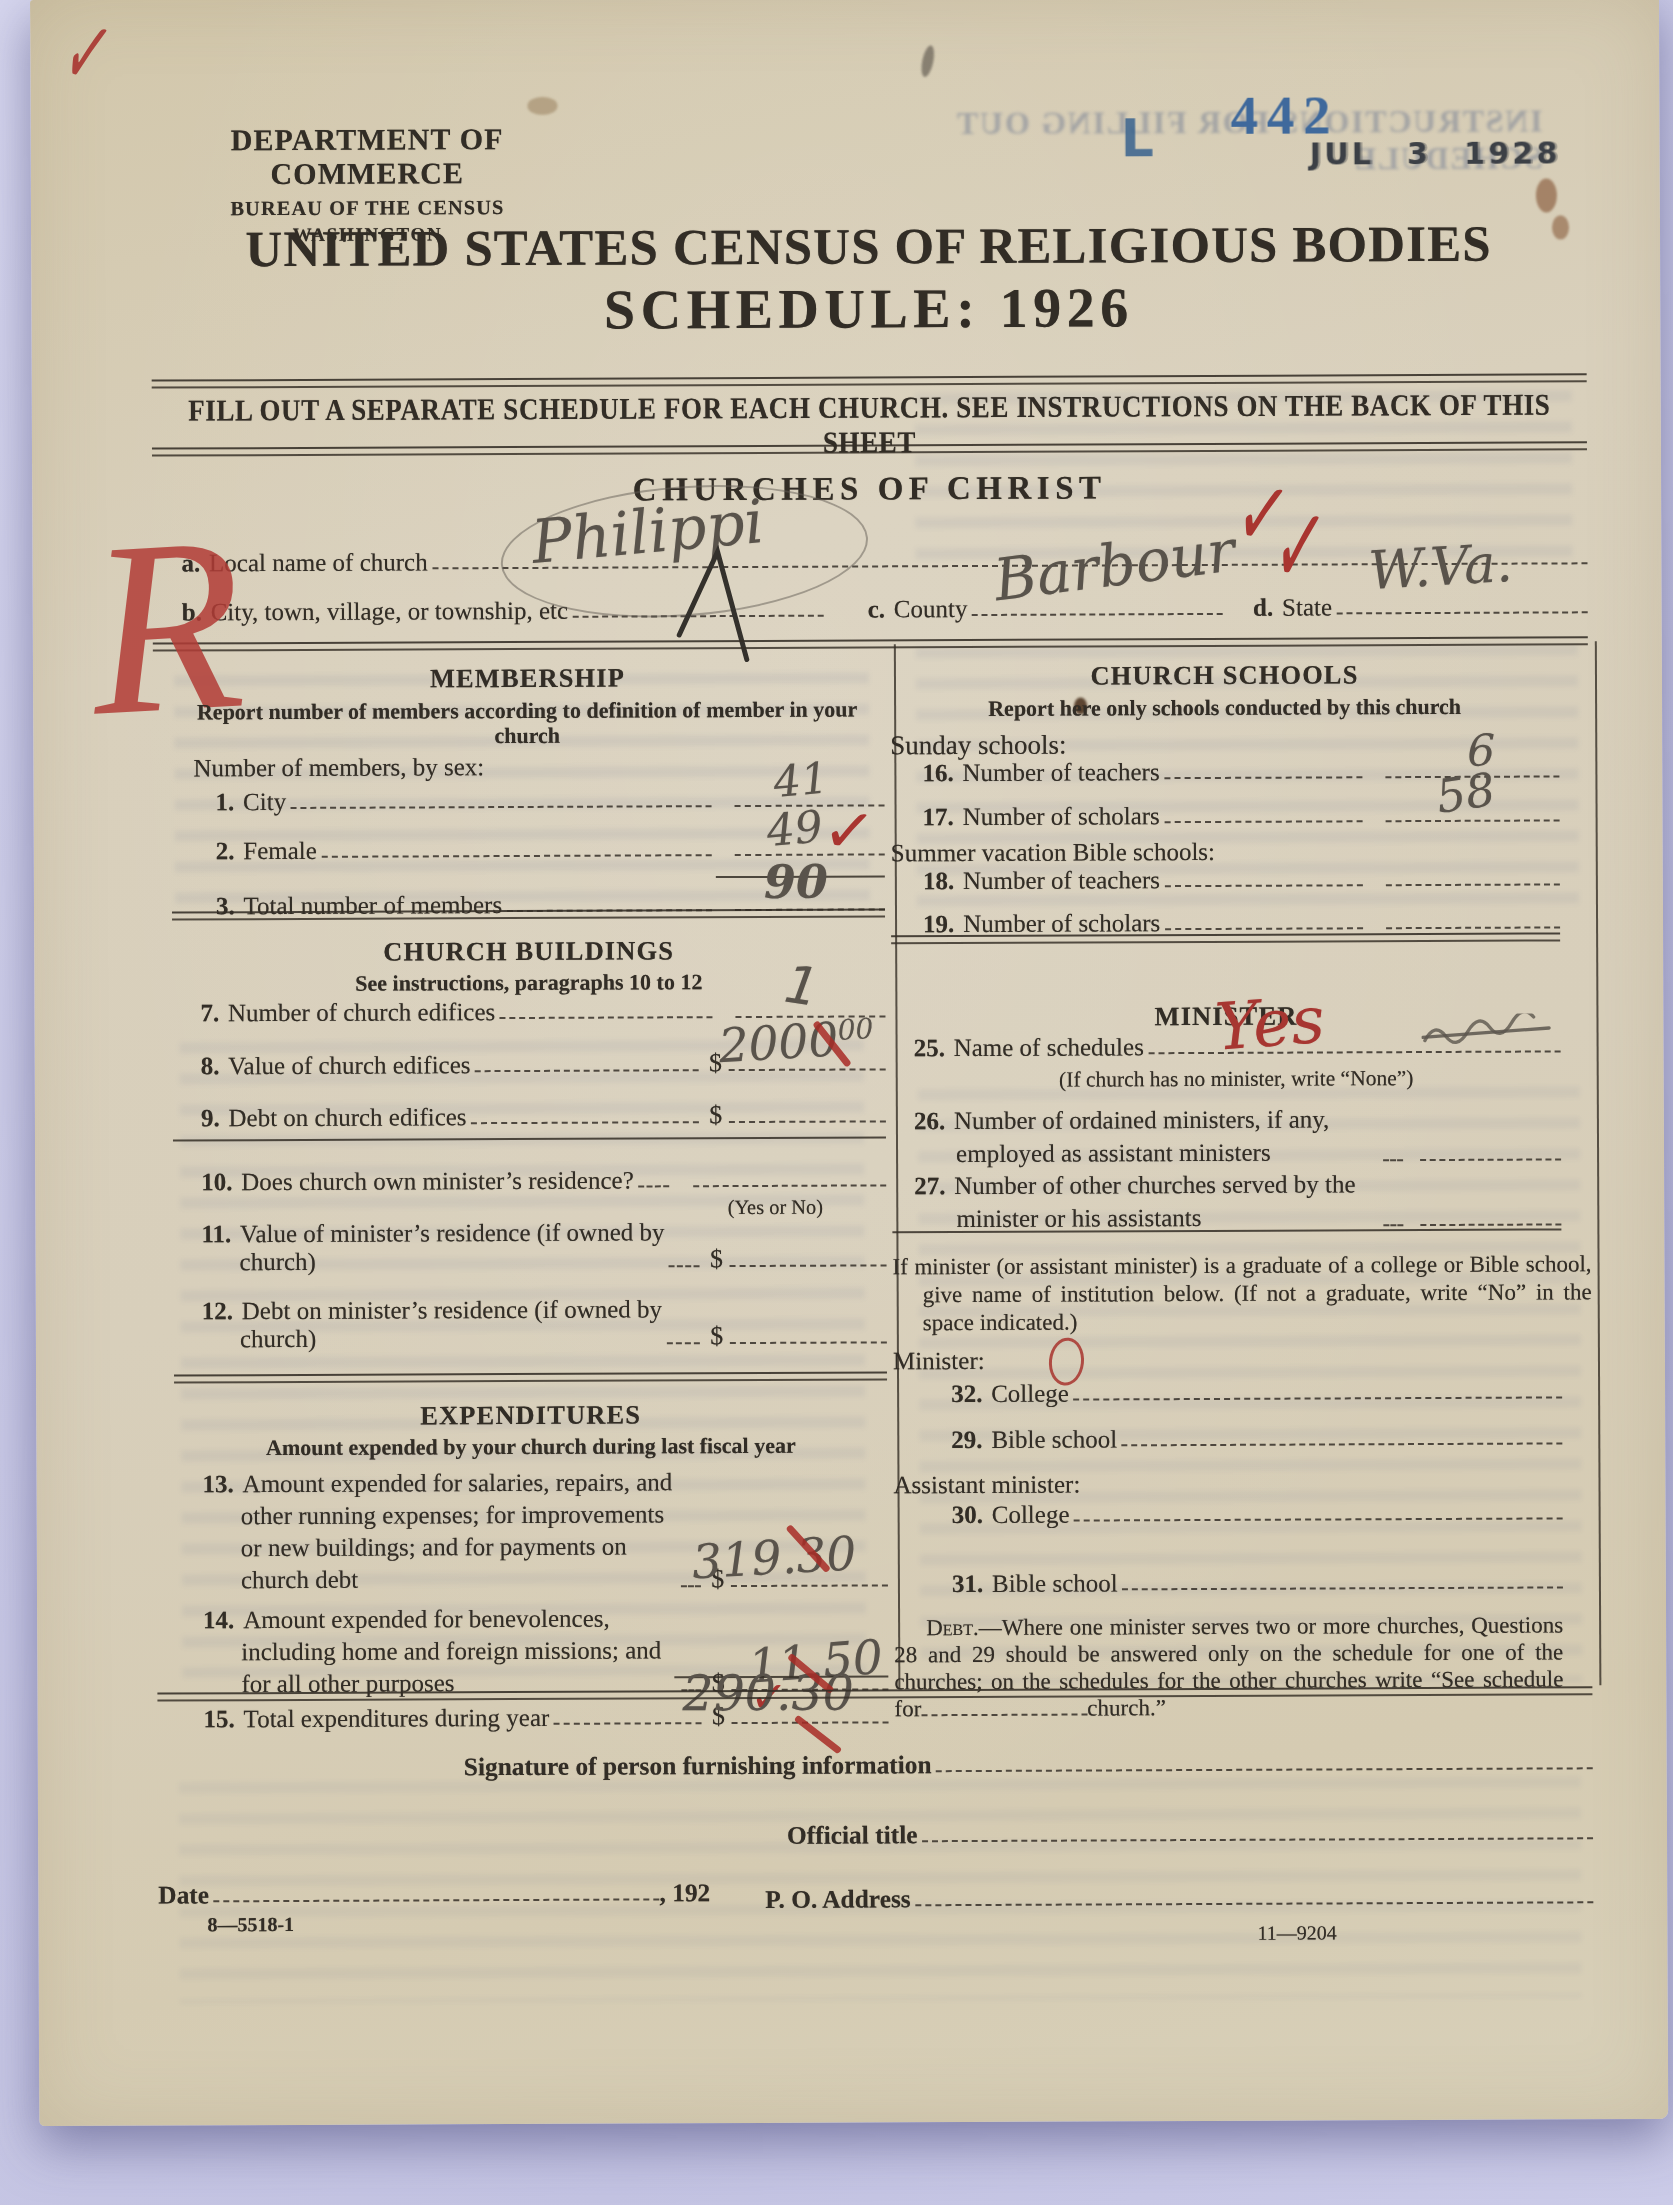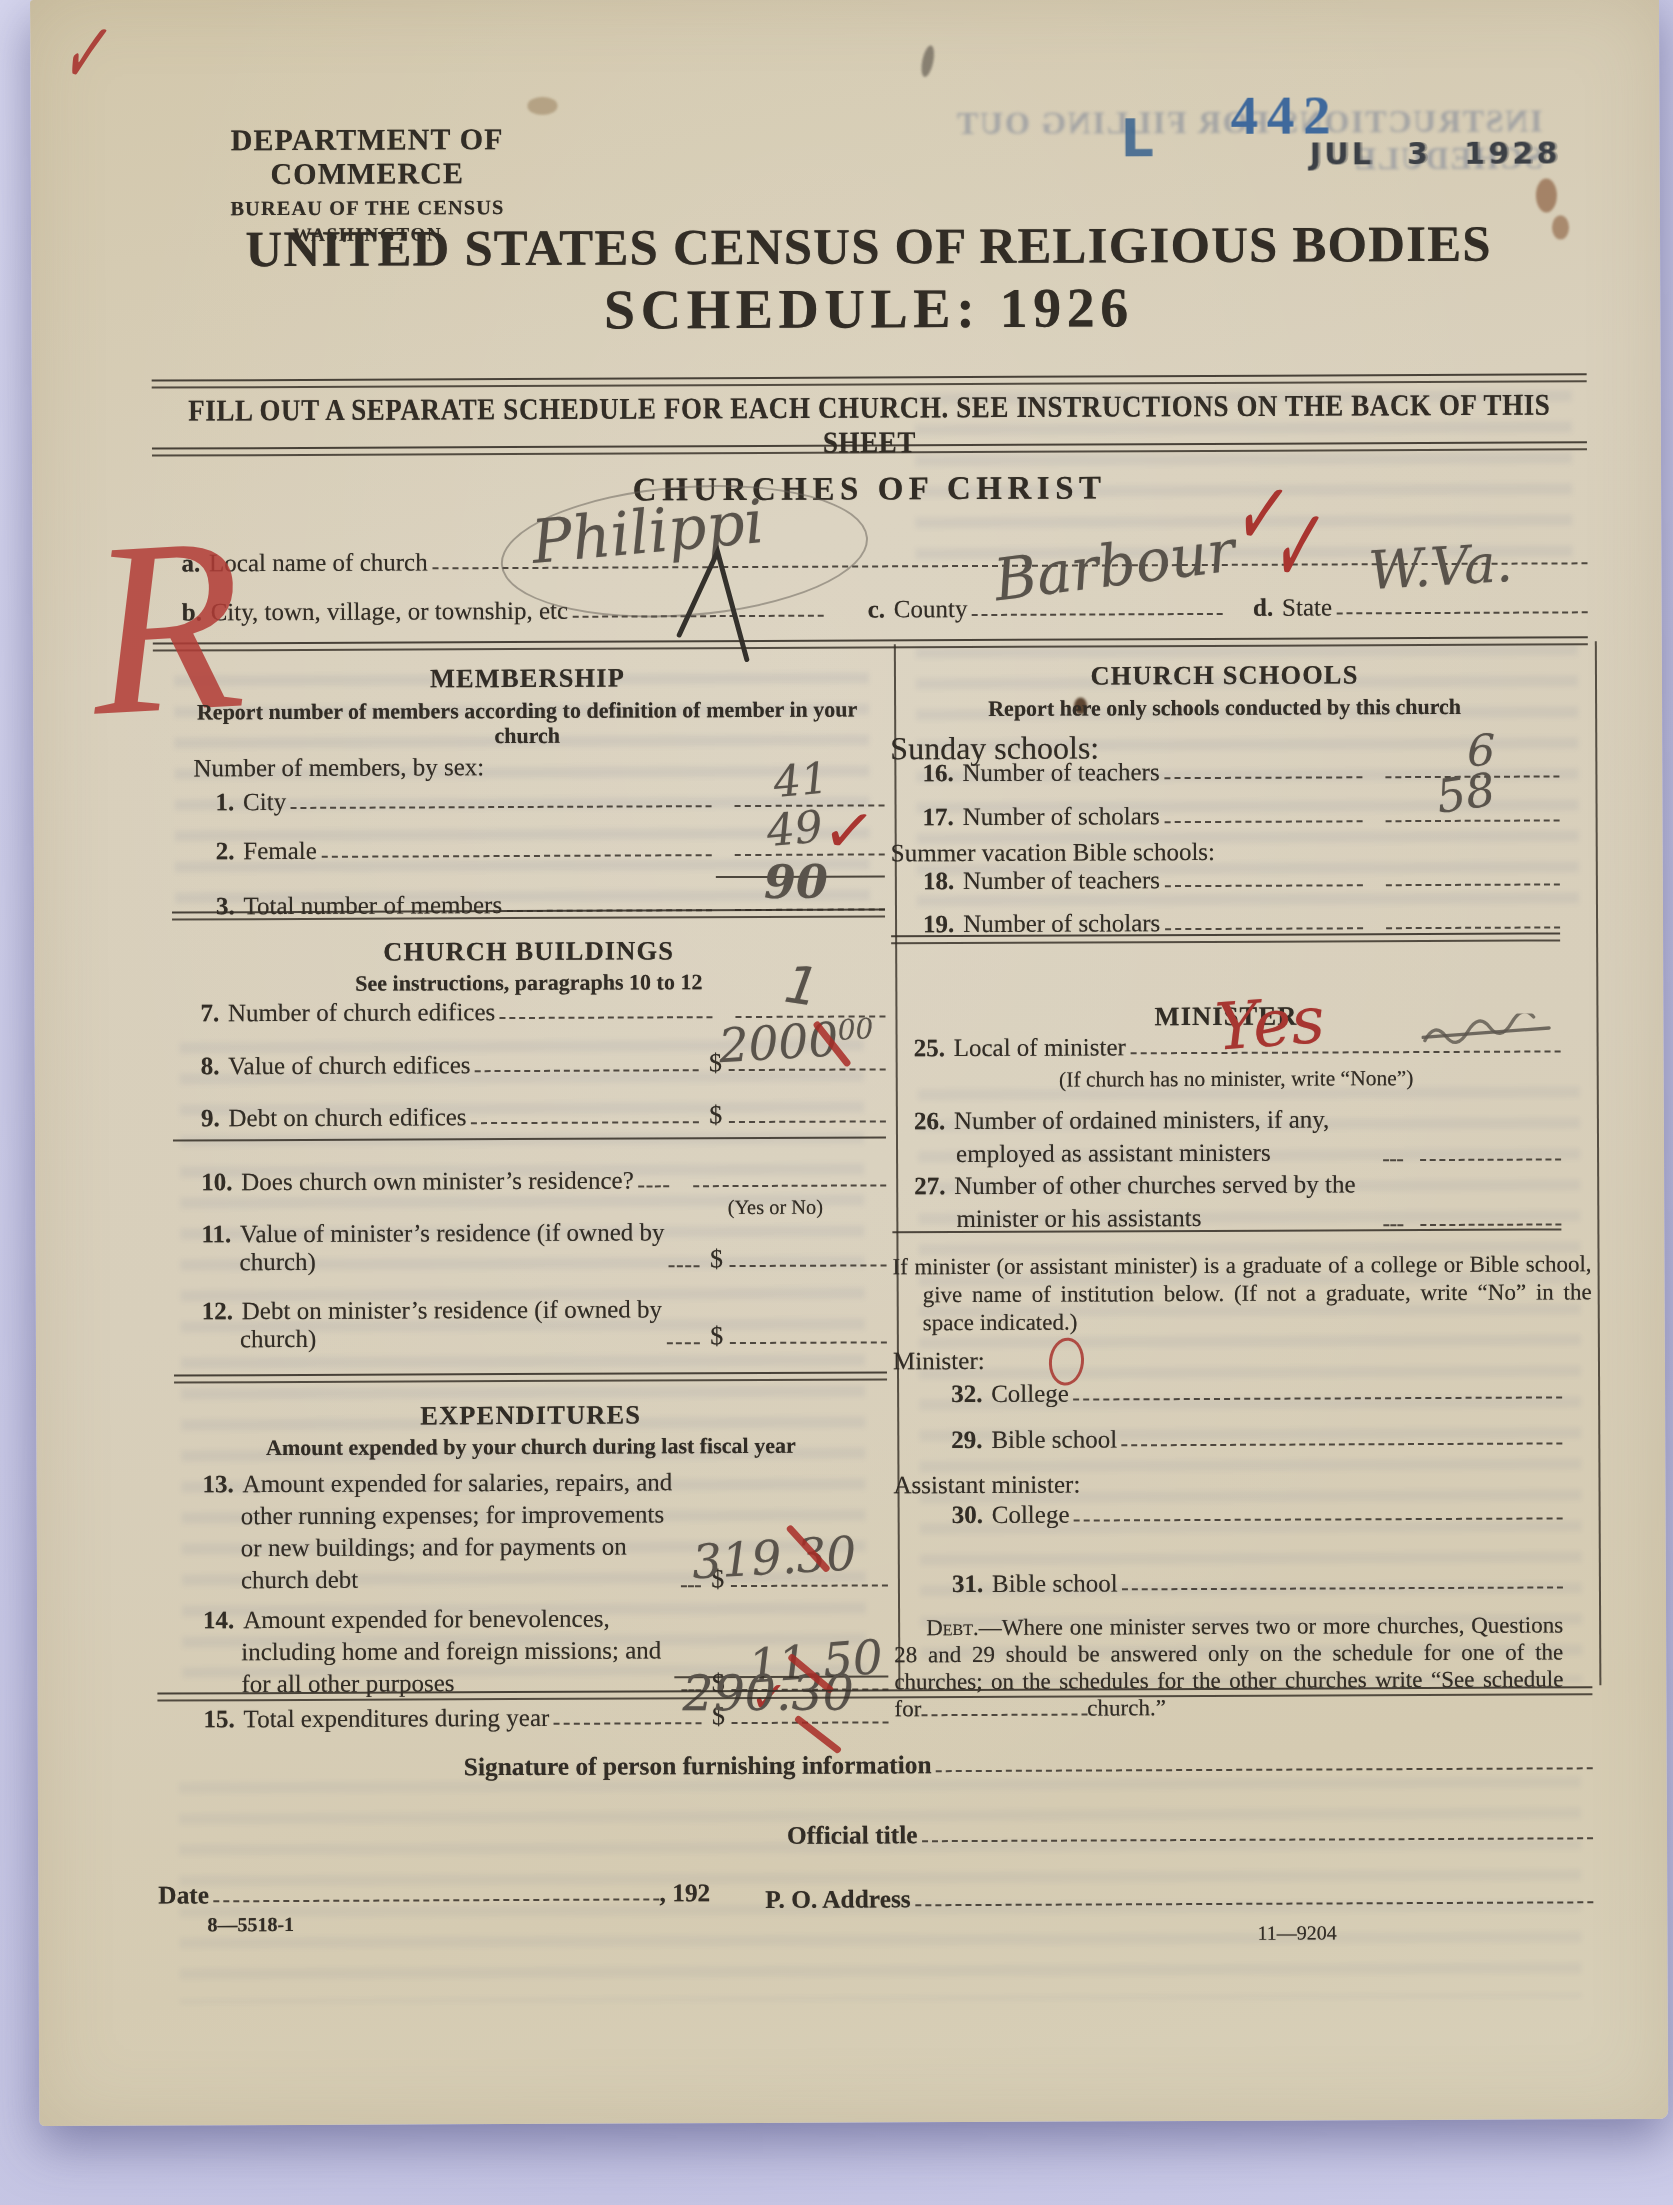--- a/index.html
+++ b/index.html
@@ -262,21 +262,21 @@
   </div>
 
   <div class="redslash" style="left:794px;top:1020px;height:55px;transform:rotate(-38deg);"></div>
   <div class="redslash" style="left:768px;top:1522px;height:60px;transform:rotate(-42deg);"></div>
   <div class="redslash" style="left:770px;top:1649px;height:56px;transform:rotate(-50deg);"></div>
   <div class="redslash" style="left:777px;top:1710px;height:56px;transform:rotate(-52deg);"></div>
 
   <div class="abs" style="left:857px;top:0;width:669px;height:2126px;">
     <div class="abs center print bold" style="left:0;top:665px;width:100%;font-size:26.5px;letter-spacing:1.1px;">CHURCH SCHOOLS</div>
     <div class="abs center print bold" style="left:0;top:700px;width:100%;font-size:22px;">Report here only schools conducted by this church</div>
-    <div class="abs print" style="left:0;top:734px;font-size:32px;text-align:center;">Sunday schools:</div>
+    <div class="abs print" style="left:0;top:734px;font-size:27px;text-align:center;">Sunday schools:</div>
 
     <div class="row" style="left:0;top:763px;width:669px;padding-left:32px;box-sizing:border-box;">
       <span class="qnum">16.</span>
       <span class="qlabel">Number of teachers</span>
       <span class="leader"></span>
       <span class="ans" style="width:174px;">
         <span class="hv" style="left:82px;font-size:44px;">6</span>
       </span>
     </div>
     <div class="row" style="left:0;top:807px;width:669px;padding-left:32px;box-sizing:border-box;">
@@ -300,21 +300,21 @@
       <span class="leader"></span>
       <span class="ans" style="width:174px;"></span>
     </div>
 
     <div class="abs rule2" style="left:0;top:939px;width:100%;"></div>
 
     <div class="abs center print bold" style="left:0;top:1006px;width:100%;font-size:26.5px;letter-spacing:1.1px;">MINISTER</div>
 
     <div class="row" style="left:0;top:1038px;width:669px;padding-left:22px;box-sizing:border-box;">
       <span class="qnum">25.</span>
-      <span class="qlabel">Local of minister</span>
+      <span class="qlabel">Name of schedules</span>
       <span class="leader"></span>
     </div>
     <div class="abs center print" style="left:55px;top:1072px;width:579px;font-size:21.5px;">(If church has no minister, write “None”)</div>
 
     <div class="hw red" style="left:324px;top:991px;font-size:65px;transform:rotate(-4deg);">Yes</div>
     <svg class="abs" style="left:530px;top:1020px;" width="132" height="40" viewBox="0 0 240 72">
       <path d="M6 48 q 18 -34 38 -8 t 40 -8 t 40 -8 t 40 -8 t 40 -10" fill="none" stroke="rgba(92,86,78,0.8)" stroke-width="6" stroke-linecap="round"></path>
       <path d="M2 42 L 232 26" fill="none" stroke="rgba(92,86,78,0.85)" stroke-width="6" stroke-linecap="round"></path>
     </svg>
 

